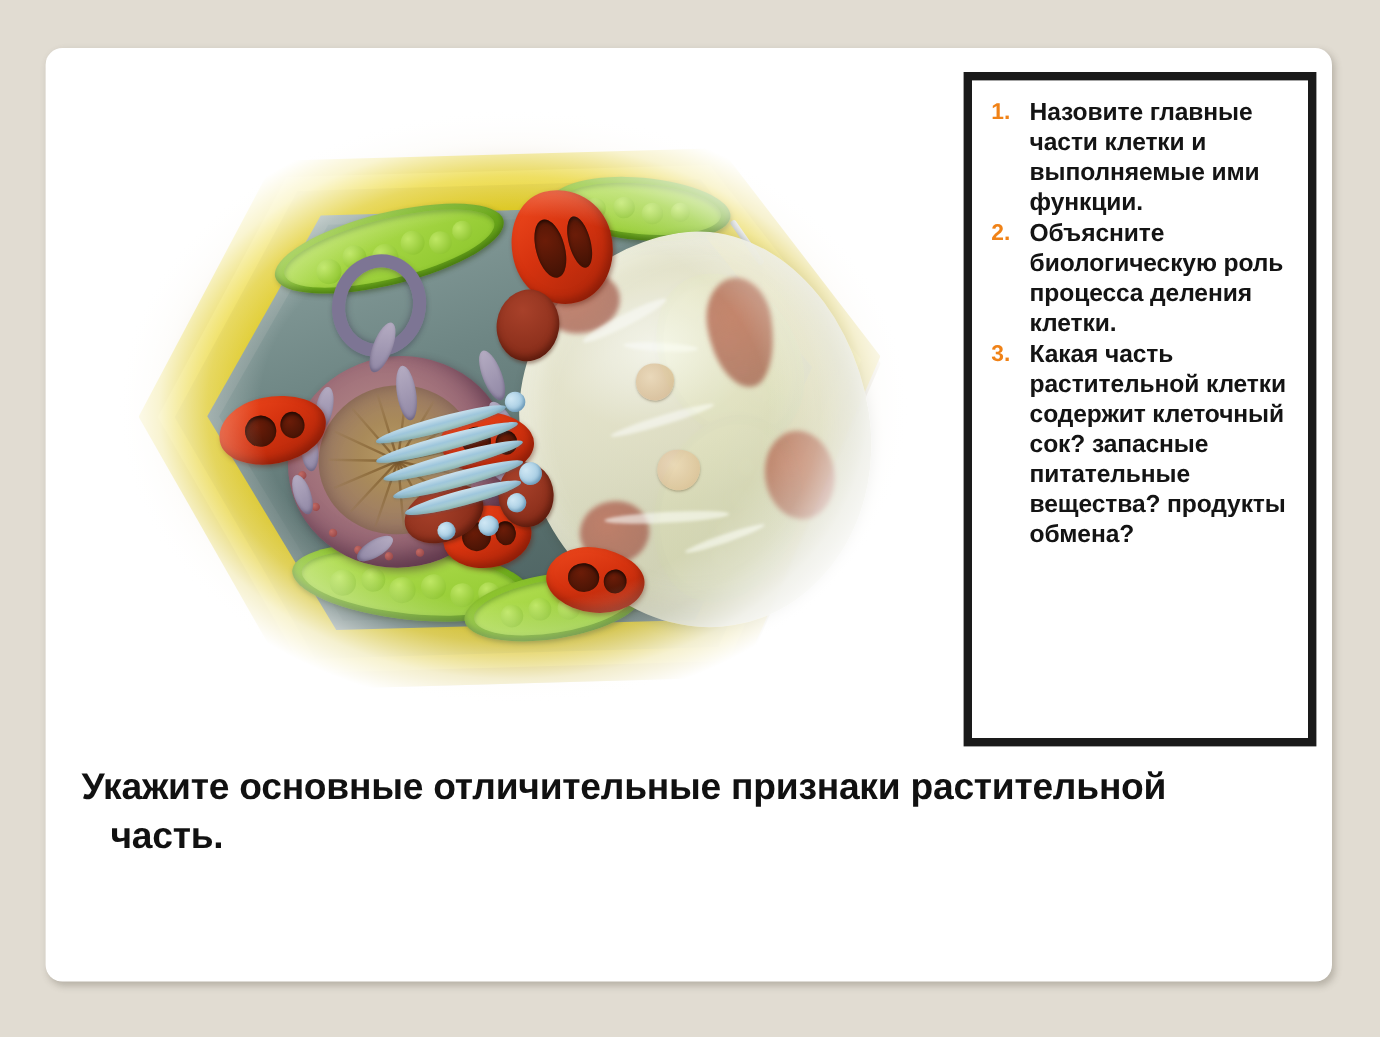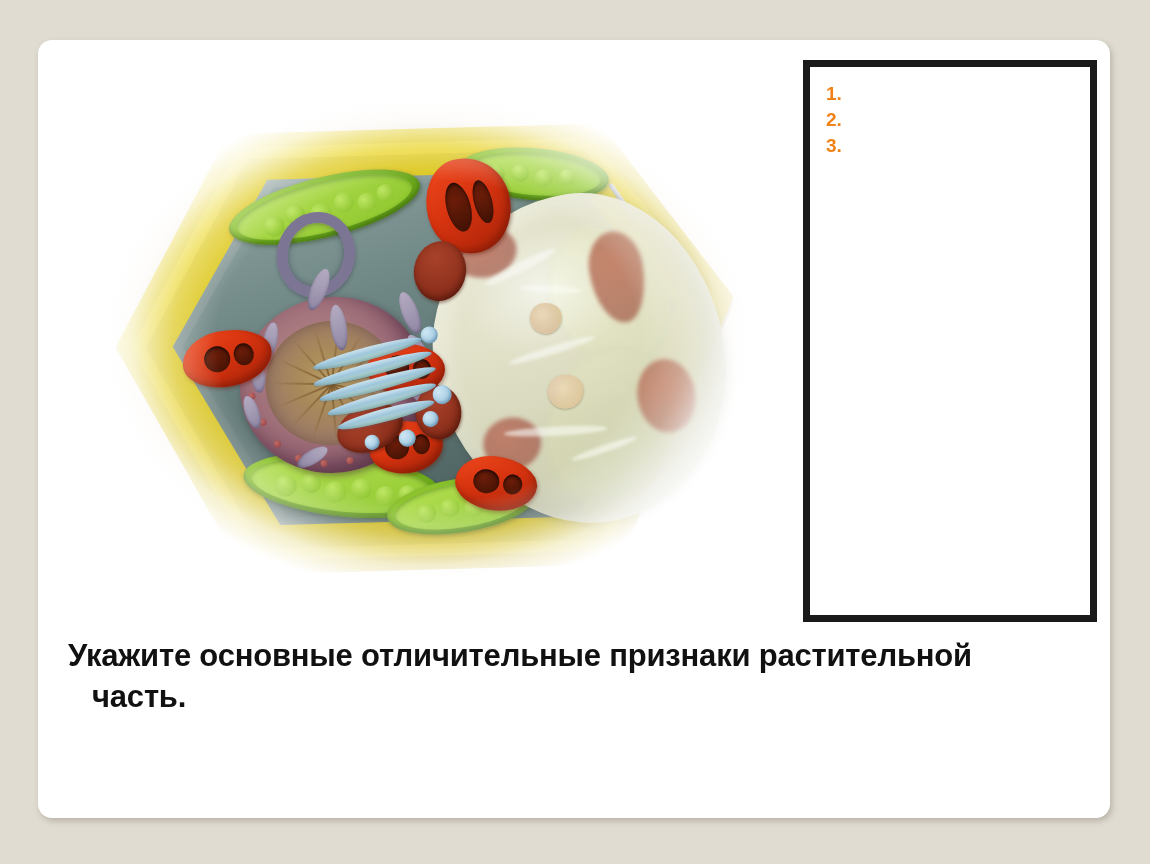--- a/index.html
+++ b/index.html
@@ -478,25 +478,28 @@
       </div>
 
       <div class="vignette"></div>
     </div>
   </div>
 
   <div id="question-box">
     <ol class="q-list">
       <li class="q-item">
         <span class="q-marker">1.</span>
+        <span class="q-text">Назовите главные части клетки и выполняемые ими функции.</span>
       </li>
       <li class="q-item">
         <span class="q-marker">2.</span>
+        <span class="q-text">Объясните биологическую роль процесса деления клетки.</span>
       </li>
       <li class="q-item">
         <span class="q-marker">3.</span>
+        <span class="q-text">Какая часть растительной клетки содержит клеточный сок? запасные питательные вещества? продукты обмена?</span>
       </li>
     </ol>
   </div>
 
   <div id="slide-title">Укажите основные отличительные признаки растительной часть.</div>
 
 </div>
 
 </body></html>

